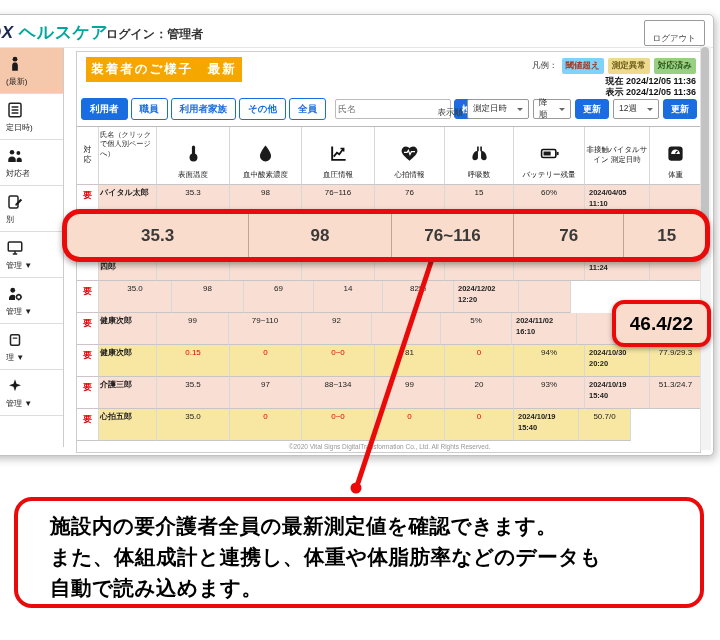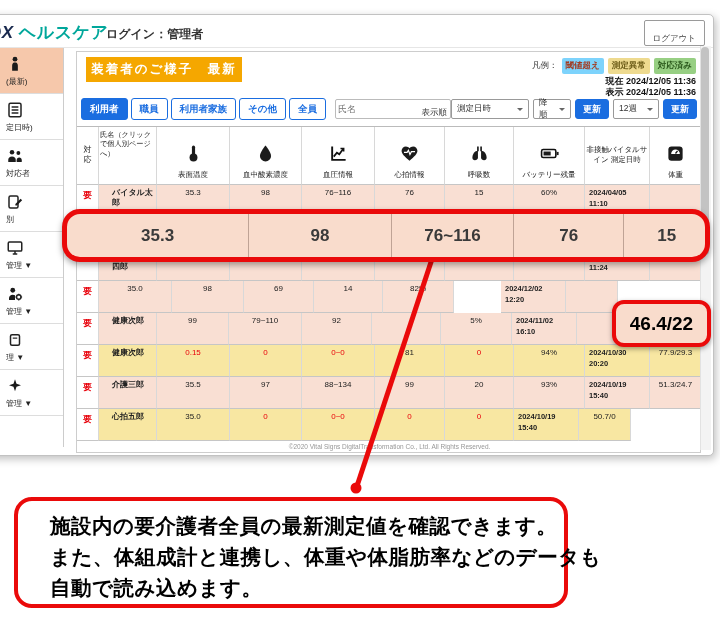--- a/index.html
+++ b/index.html
@@ -44,58 +44,58 @@
   .tab.active{background:#1a6de0;color:#fff;}
   .name-input{width:116px;height:20px;border:1px solid #bbb;border-radius:2px;font-size:9px;padding:0 2px;
               box-sizing:border-box;margin-left:6px;font-family:inherit;}
   .btn-blue{height:20px;padding:0 7px;font-size:9px;font-weight:bold;color:#fff;background:#1a6de0;
             border:1px solid #1a6de0;border-radius:3px;white-space:nowrap;}
   .filter-right{position:absolute;right:3px;top:47px;display:flex;align-items:flex-end;gap:4px;}
   .sort-label{font-size:8.5px;color:#333;}
   .sel{height:20px;border:1px solid #999;border-radius:2px;background:#fff;font-size:8.5px;color:#333;
        display:flex;align-items:center;justify-content:space-between;padding:0 5px;box-sizing:border-box;}
   .sel::after{content:"";border:3px solid transparent;border-top-color:#666;margin-left:5px;margin-top:3px;}
-  .sel-sort{width:78px;} .sel-order{width:38px;} .sel-period{width:46px;}
+  .sel-sort{width:62px;} .sel-order{width:38px;} .sel-period{width:46px;}
 
   
   .table{position:absolute;left:0;top:74px;width:625px;border-top:1px solid #bbb;}
   .thead,.trow{display:flex;}
   .th,.tcell{box-sizing:border-box;border-right:1px solid #d8d8d8;border-bottom:1px solid #c6c6c6;overflow:hidden;}
   .th{height:58px;background:#fff;display:flex;flex-direction:column;align-items:center;justify-content:flex-end;padding:3px 1px 4px;}
   .th-icon{margin-bottom:3px;}
   .th-label{font-size:7.5px;line-height:1.3;text-align:center;color:#222;}
   .th-taiou{justify-content:center;} .th-taiou .th-label{width:9px;word-break:break-all;font-size:8px;}
   .th-name{justify-content:flex-start;} .th-name .th-label{text-align:left;font-size:7.2px;}
   .th-dt{justify-content:center;}
   .trow{height:32px;}
   .tcell{font-size:8px;display:flex;align-items:flex-start;justify-content:center;padding-top:3px;color:#222;}
   .pink .tcell{background:#f9dfd3;} .yellow .tcell{background:#f8e7a2;}
   .tcell.c-alert{background:#fff;color:#e8000a;font-weight:bold;font-size:9px;padding-top:4px;}
-  .tcell.c-name{justify-content:flex-start;padding-left:13px;text-align:left;white-space:pre-line;line-height:1.3;font-weight:600;}
+  .tcell.c-name{justify-content:flex-start;padding-left:1px;text-align:left;white-space:pre-line;line-height:1.3;font-weight:600;}
   .tcell.c-dt{justify-content:flex-start;padding-left:4px;text-align:left;white-space:pre-line;font-size:7.5px;line-height:1.45;font-weight:600;}
   .tcell.red{color:#e8000a;}
   .copyright{position:absolute;left:0;top:391px;width:625px;text-align:center;font-size:6.5px;color:#979797;}
 
   
   .vscroll{position:absolute;left:700px;top:46px;width:10px;height:404px;background:#f3f3f3;border-left:1px solid #e2e2e2;z-index:2;}
   .vthumb{position:absolute;left:701px;top:47px;width:8px;height:208px;background:#c3c3c3;border-radius:4px;z-index:3;}
 
   
   .connector{position:absolute;left:0;top:0;z-index:8;pointer-events:none;}
   .zoom-band{position:absolute;left:62px;top:209px;width:648px;height:53px;background:#f9dccc;
              border:5px solid #ea0a0a;border-radius:18px;box-sizing:border-box;display:flex;z-index:10;
              box-shadow:0 3px 6px rgba(0,0,0,.35);}
   .band-cell{display:flex;align-items:center;justify-content:center;font-size:17px;font-weight:bold;color:#3a3a3a;
              border-right:1px solid #bfa395;}
   .band-cell:last-child{border-right:none;}
   .weight-callout{position:absolute;left:612px;top:300px;width:99px;height:47px;background:#f9dccc;
                   border:4px solid #ea0a0a;border-radius:12px;box-sizing:border-box;z-index:11;
                   display:flex;align-items:center;justify-content:center;font-size:19px;font-weight:bold;color:#000;
                   box-shadow:0 2px 5px rgba(0,0,0,.35);}
-  .annotation{position:absolute;left:14px;top:497px;width:554px;height:111px;background:#fff;
+  .annotation{position:absolute;left:14px;top:497px;width:690px;height:111px;background:#fff;
               border:4px solid #ea0a0a;border-radius:18px;box-sizing:border-box;z-index:20;
               padding:9px 18px 8px 32px;}
   .ann-line{font-size:20.5px;font-weight:bold;color:#000;line-height:31px;letter-spacing:.5px;white-space:nowrap;}
 </style>
 </head>
 <body>
 
 <div class="stage">
 
   <div class="window">
@@ -329,21 +329,21 @@
 11:24</div>
               <div class="tcell c-val" style="width: 52px;"></div>
             </div>
             <div class="trow pink">
     <div class="tcell c-alert" style="width: 22px;">要</div>
   <div class="tcell c-val" style="width: 73px;">35.0</div>
               <div class="tcell c-val" style="width: 72px;">98</div>
               <div class="tcell c-val" style="width: 70px;">69</div>
               <div class="tcell c-val" style="width: 69px;">14</div>
               <div class="tcell c-val" style="width: 71px;">82%</div>
-              <div class="tcell c-val c-dt" style="width: 65px; margin-left: 47px;">2024/12/02
+              <div class="tcell c-val c-dt" style="width: 65px;">2024/12/02
 12:20</div>
               <div class="tcell c-val" style="width: 52px;"></div>
             </div>
             <div class="trow pink">
     <div class="tcell c-alert" style="width: 22px;">要</div>
     <div class="tcell c-name" style="width: 58px;">健康次郎</div>
               <div class="tcell c-val" style="width: 72px;">99</div>
               <div class="tcell c-val" style="width: 73px;">79~110</div>
               <div class="tcell c-val" style="width: 70px;">92</div>
               <div class="tcell c-val" style="width: 69px;"></div>

